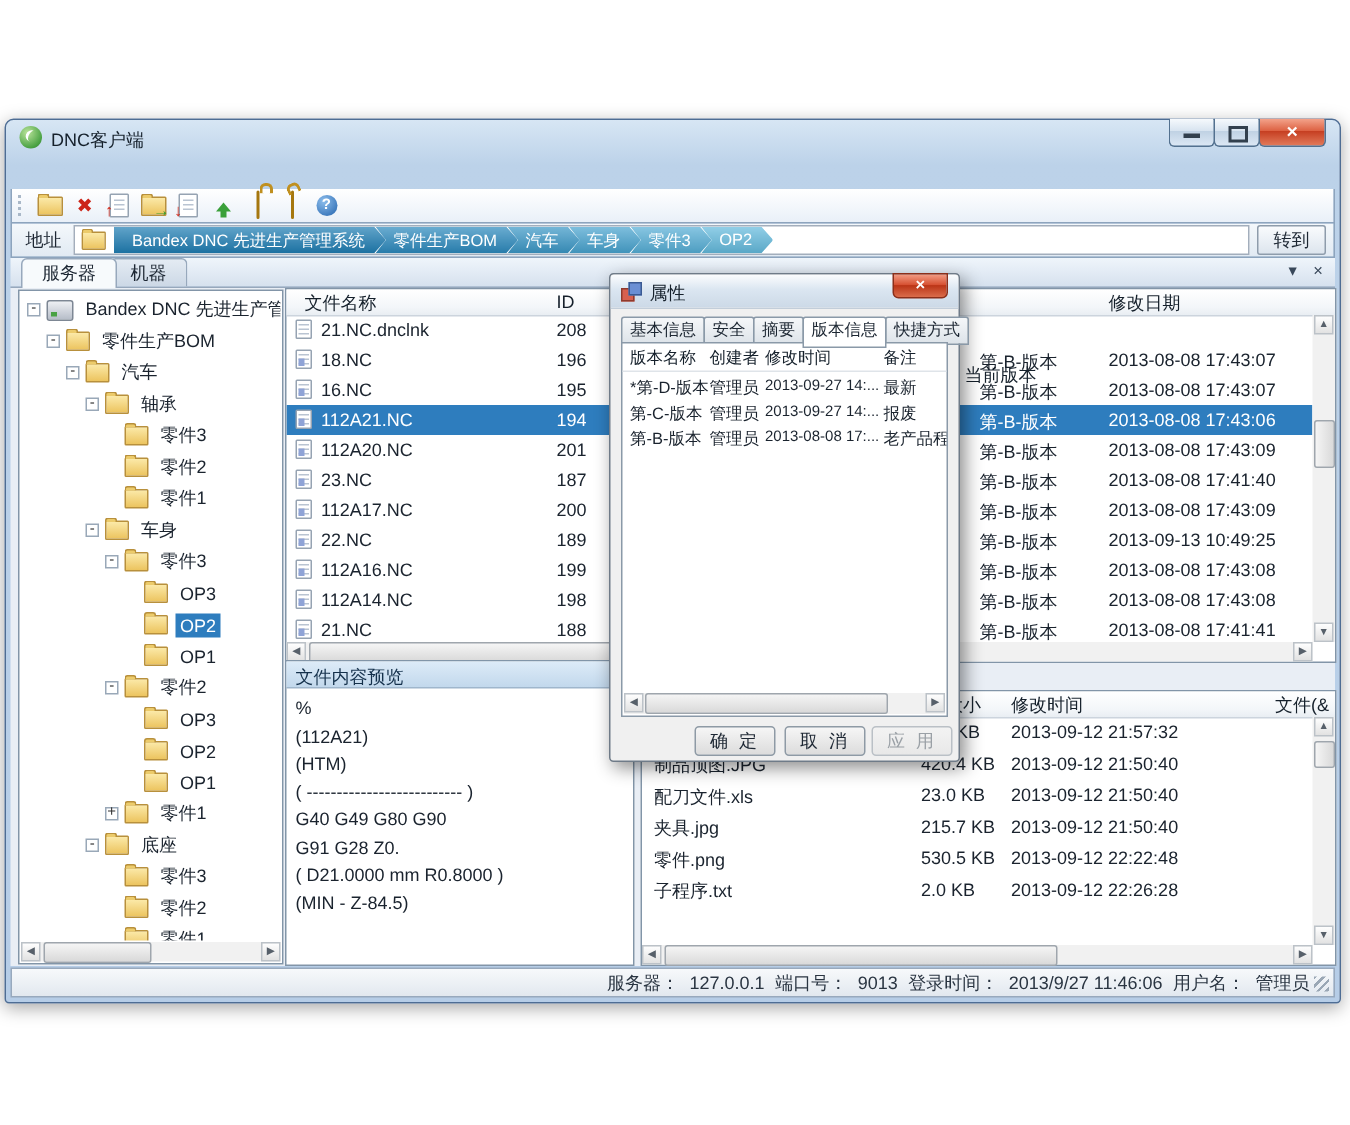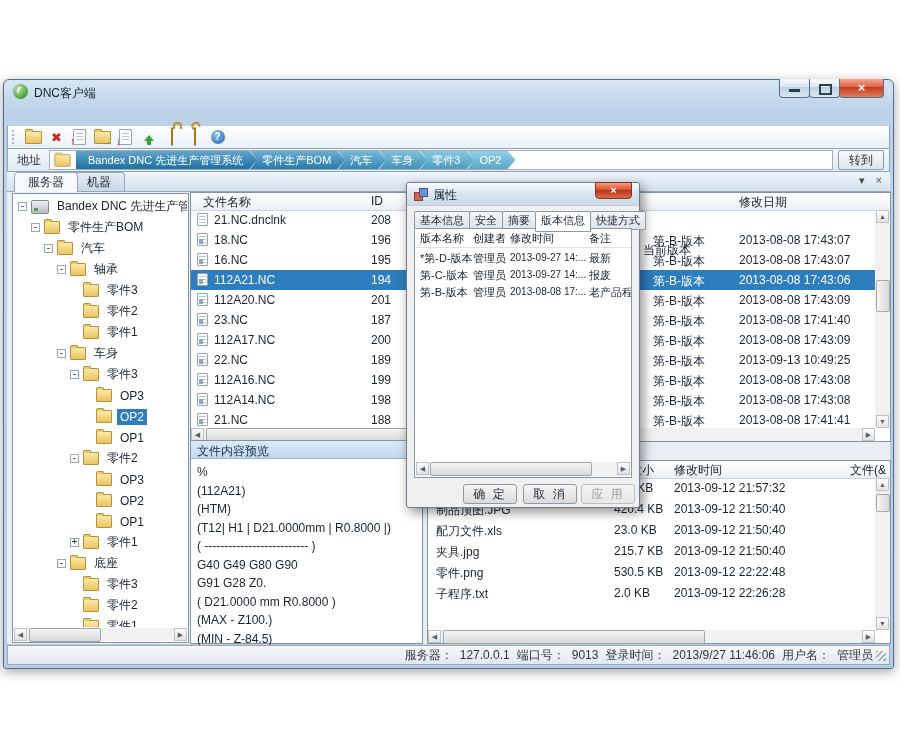--- a/index.html
+++ b/index.html
@@ -440,26 +440,24 @@
         <span class="sb-thumb h" style="left:15px;top:0;height:12px;width:310px;"></span>
       </div>
     </div>
 
     <div class="panelbox preview">
       <div class="pv-head">文件内容预览</div>
       <div id="pvlines">
           <div class="pline">%</div>
           <div class="pline">(112A21)</div>
           <div class="pline">(HTM)</div>
-          <div class="pline">(T12| H1 | D21.0000mm | R0.8000 |)</div>
           <div class="pline">( -------------------------- )</div>
           <div class="pline">G40 G49 G80 G90</div>
           <div class="pline">G91 G28 Z0.</div>
           <div class="pline">( D21.0000 mm R0.8000 )</div>
-          <div class="pline">(MAX - Z100.)</div>
           <div class="pline">(MIN - Z-84.5)</div>
         </div>
     </div>
 
     <div class="panelbox attach">
       <div class="lv-head">
         <span class="ah-size">大小</span>
         <span class="ah-time">修改时间</span>
         <span class="ah-file">文件(&amp;</span>
       </div>

